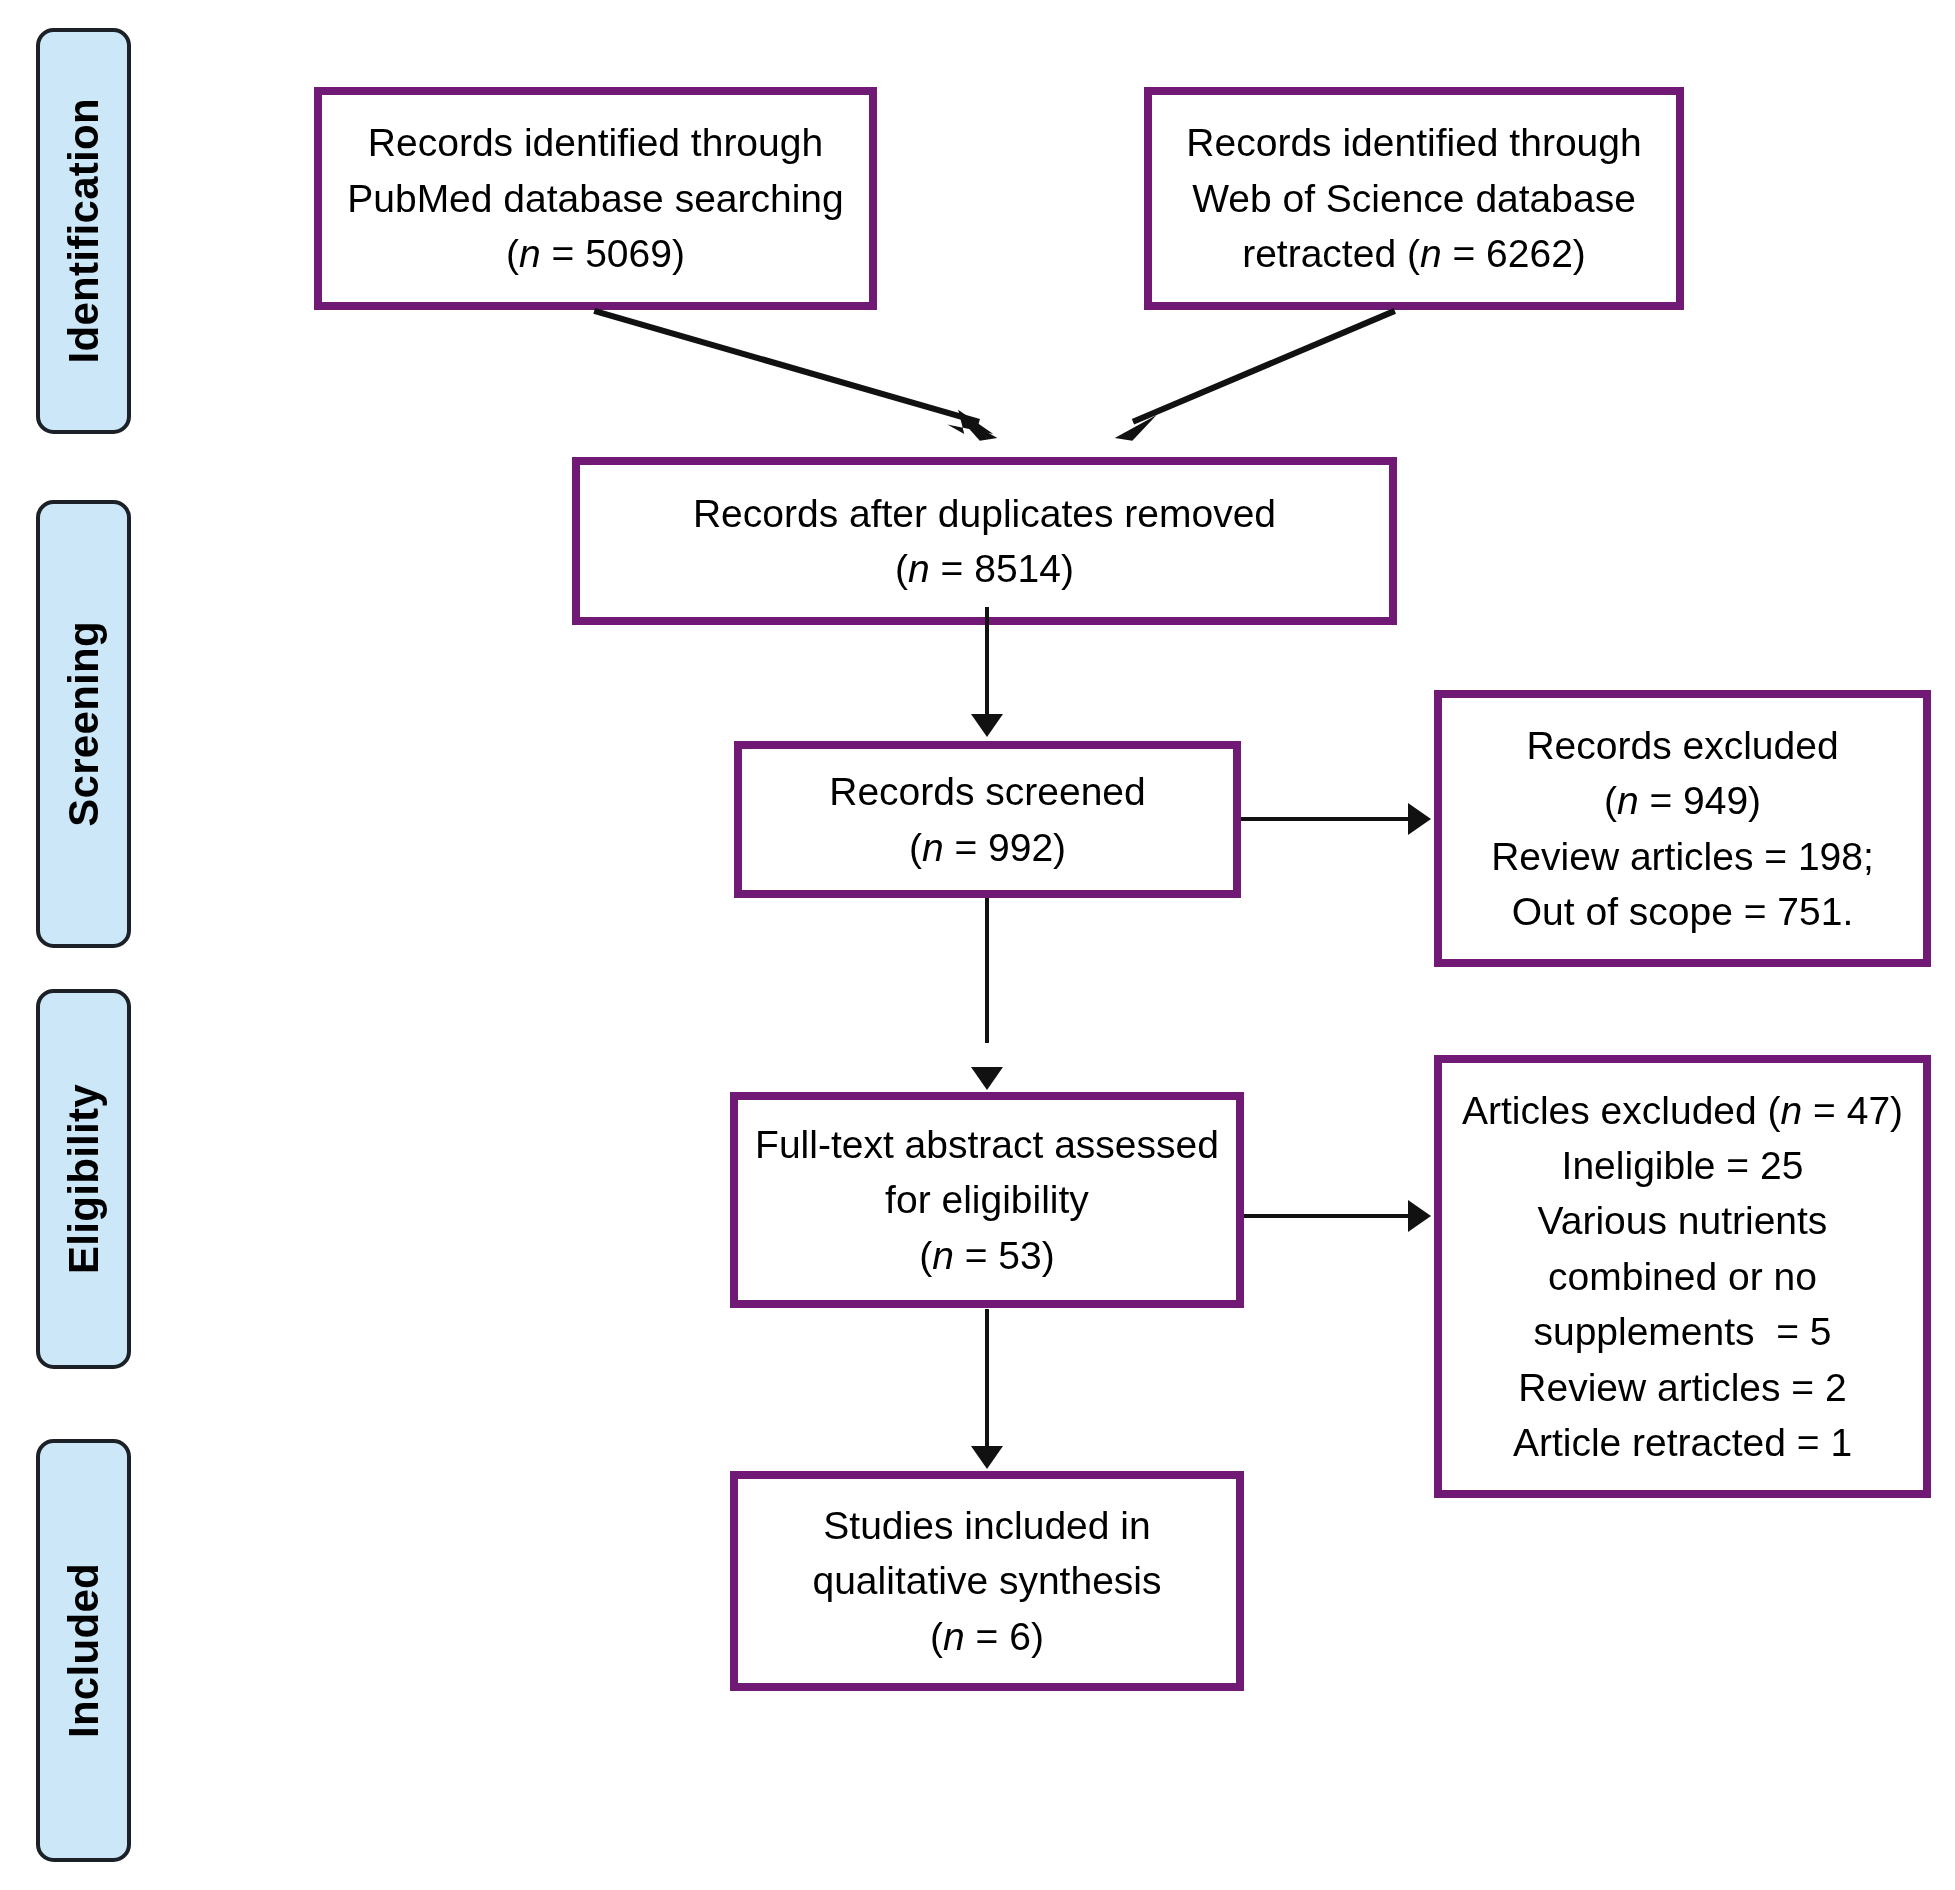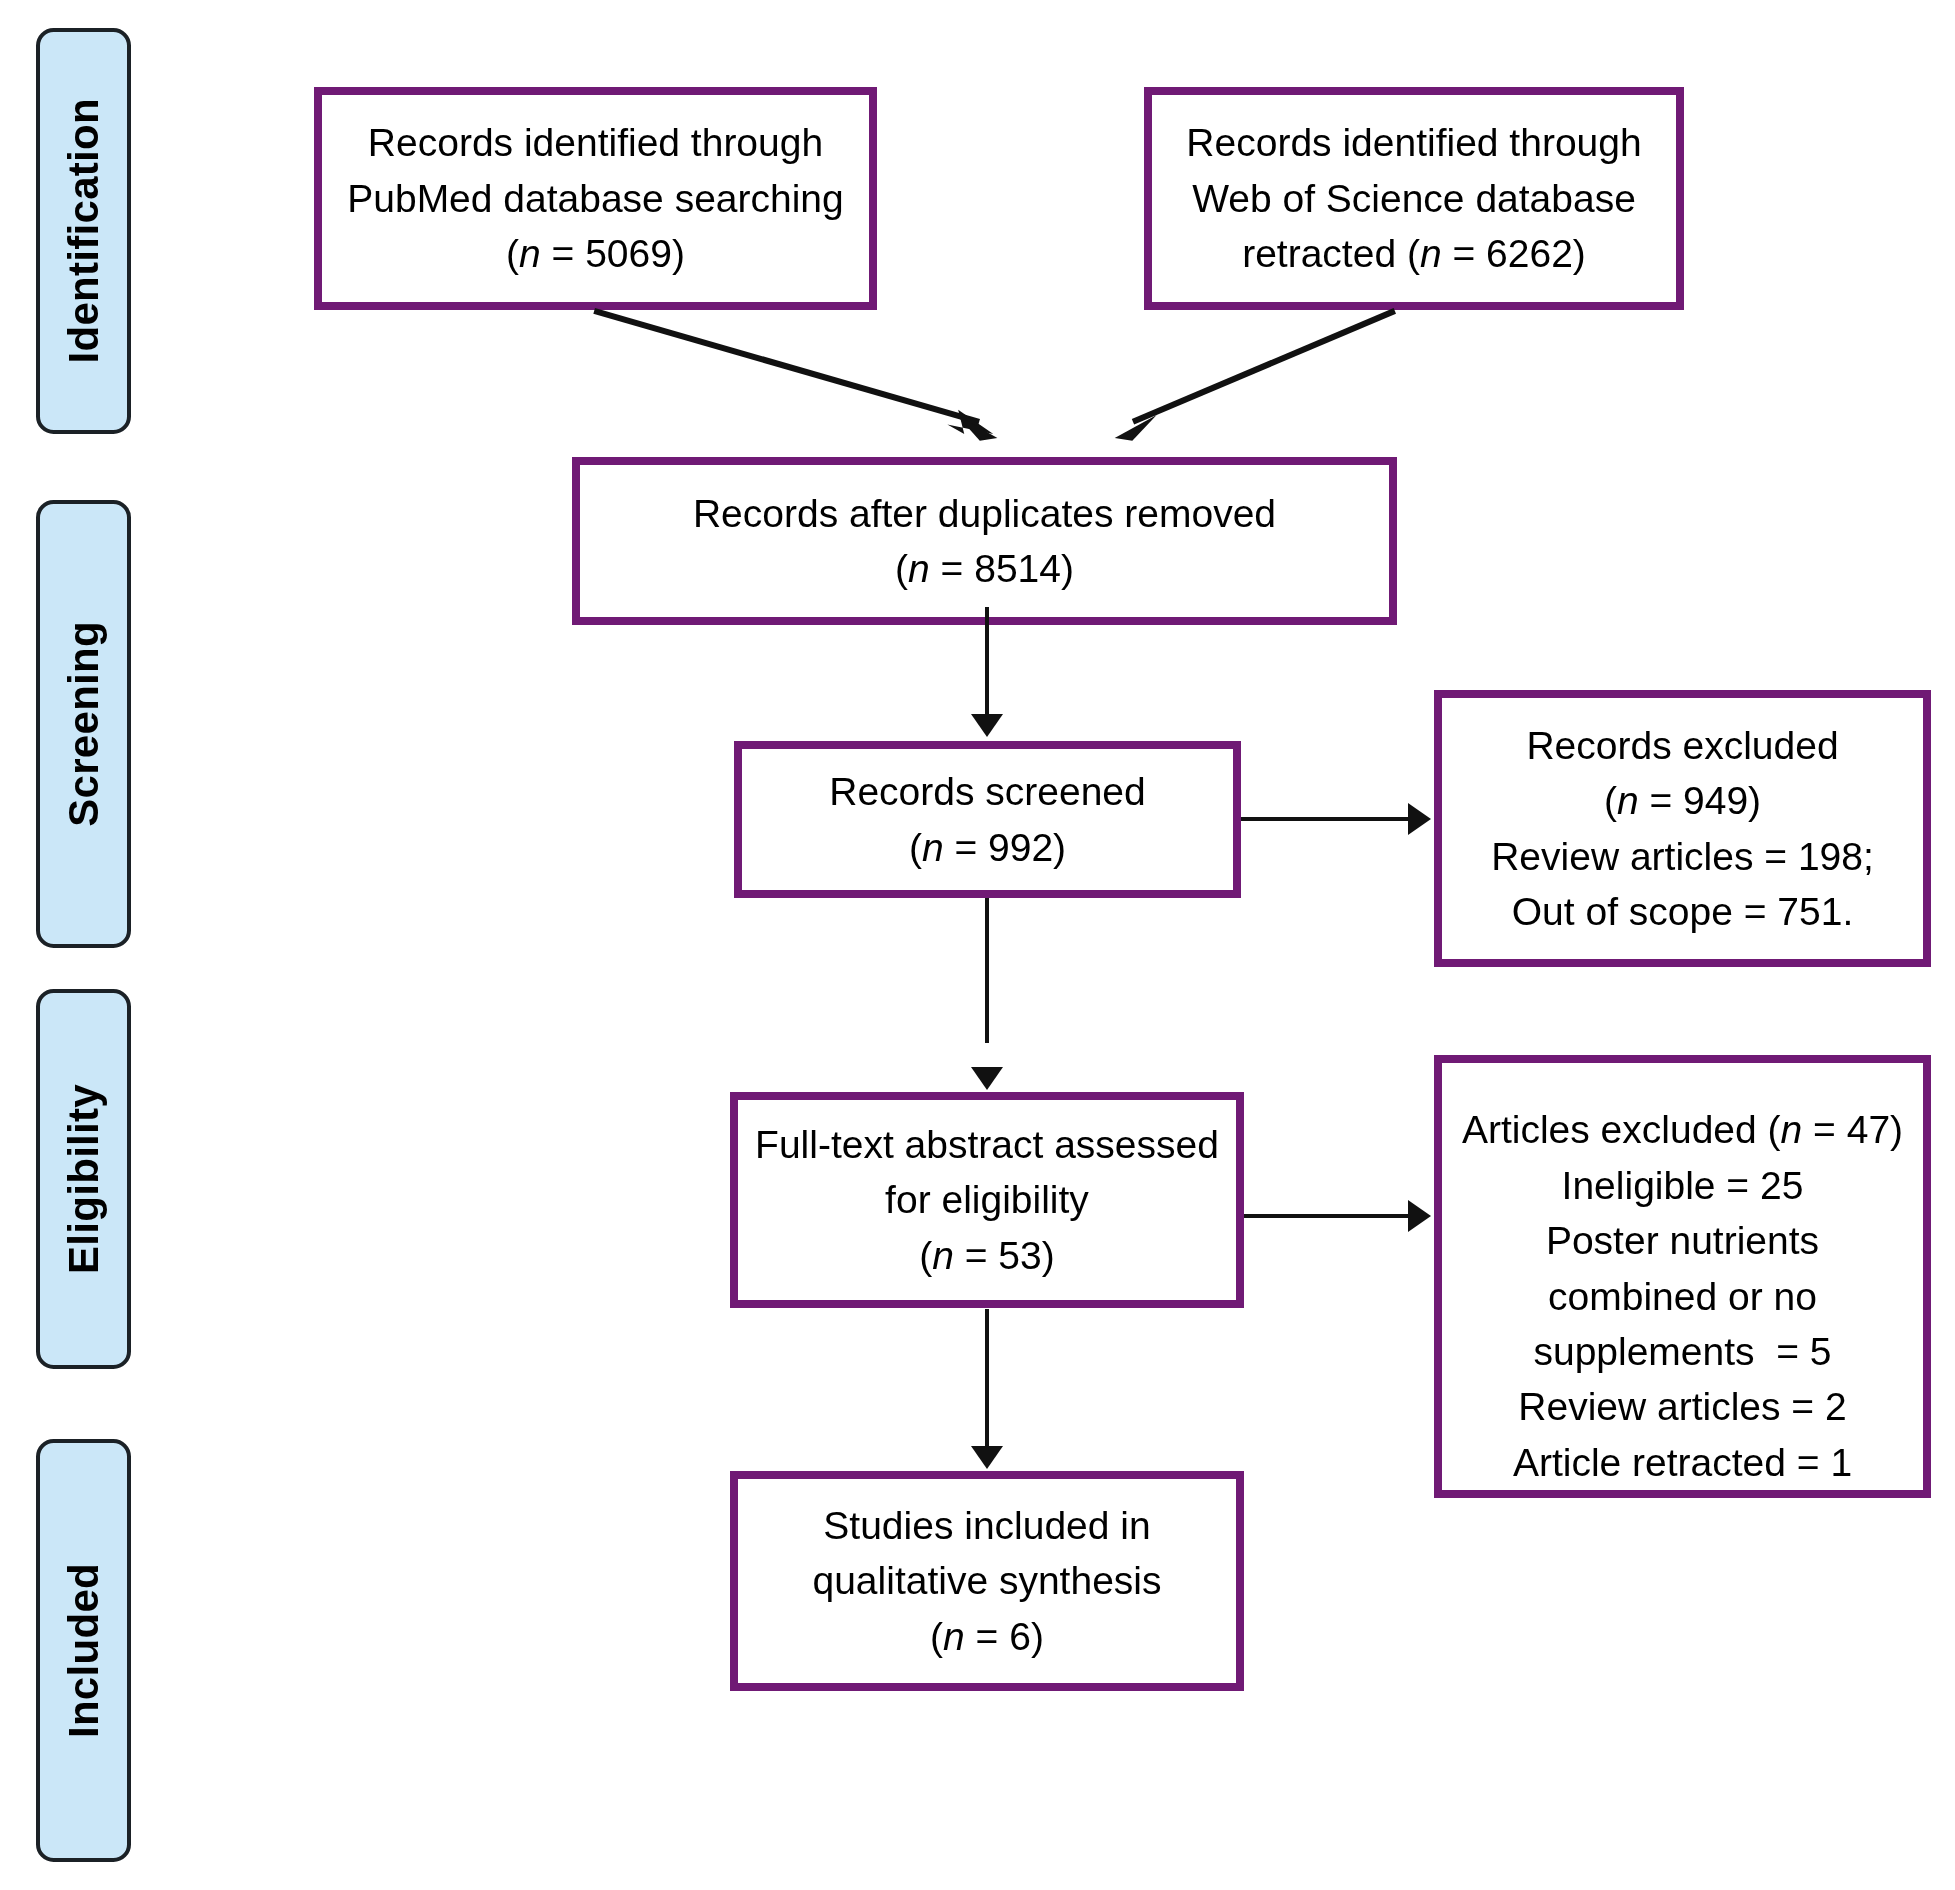--- a/index.html
+++ b/index.html
@@ -173,25 +173,25 @@
     <div class="lines">
       <div>Full-text abstract assessed</div>
       <div>for eligibility</div>
       <div><span>(</span><span class="ital">n</span><span> = 53)</span></div>
     </div>
   </div>
 
   <div class="hline" style="left:1244px; top:1214px; width:166px;"></div>
   <div class="arrow-right" style="left:1408px; top:1200px;"></div>
 
-  <div class="fbox" style="left:1434px; top:1055px; width:497px; height:443px;align-items:flex-end;">
+  <div class="fbox" style="left:1434px; top:1055px; width:497px; height:443px;">
     <div class="lines">
       <div><span>Articles excluded (</span><span class="ital">n</span><span> = 47)</span></div>
       <div>Ineligible = 25</div>
-      <div>Poster nutrients</div>
+      <div>Various nutrients</div>
       <div>combined or no</div>
       <div>supplements  = 5</div>
       <div>Review articles = 2</div>
       <div>Article retracted = 1</div>
     </div>
   </div>
 
   <div class="vline" style="left:985px; top:1309px; height:139px;"></div>
   <div class="arrow-down" style="left:971px; top:1446px;"></div>
 

